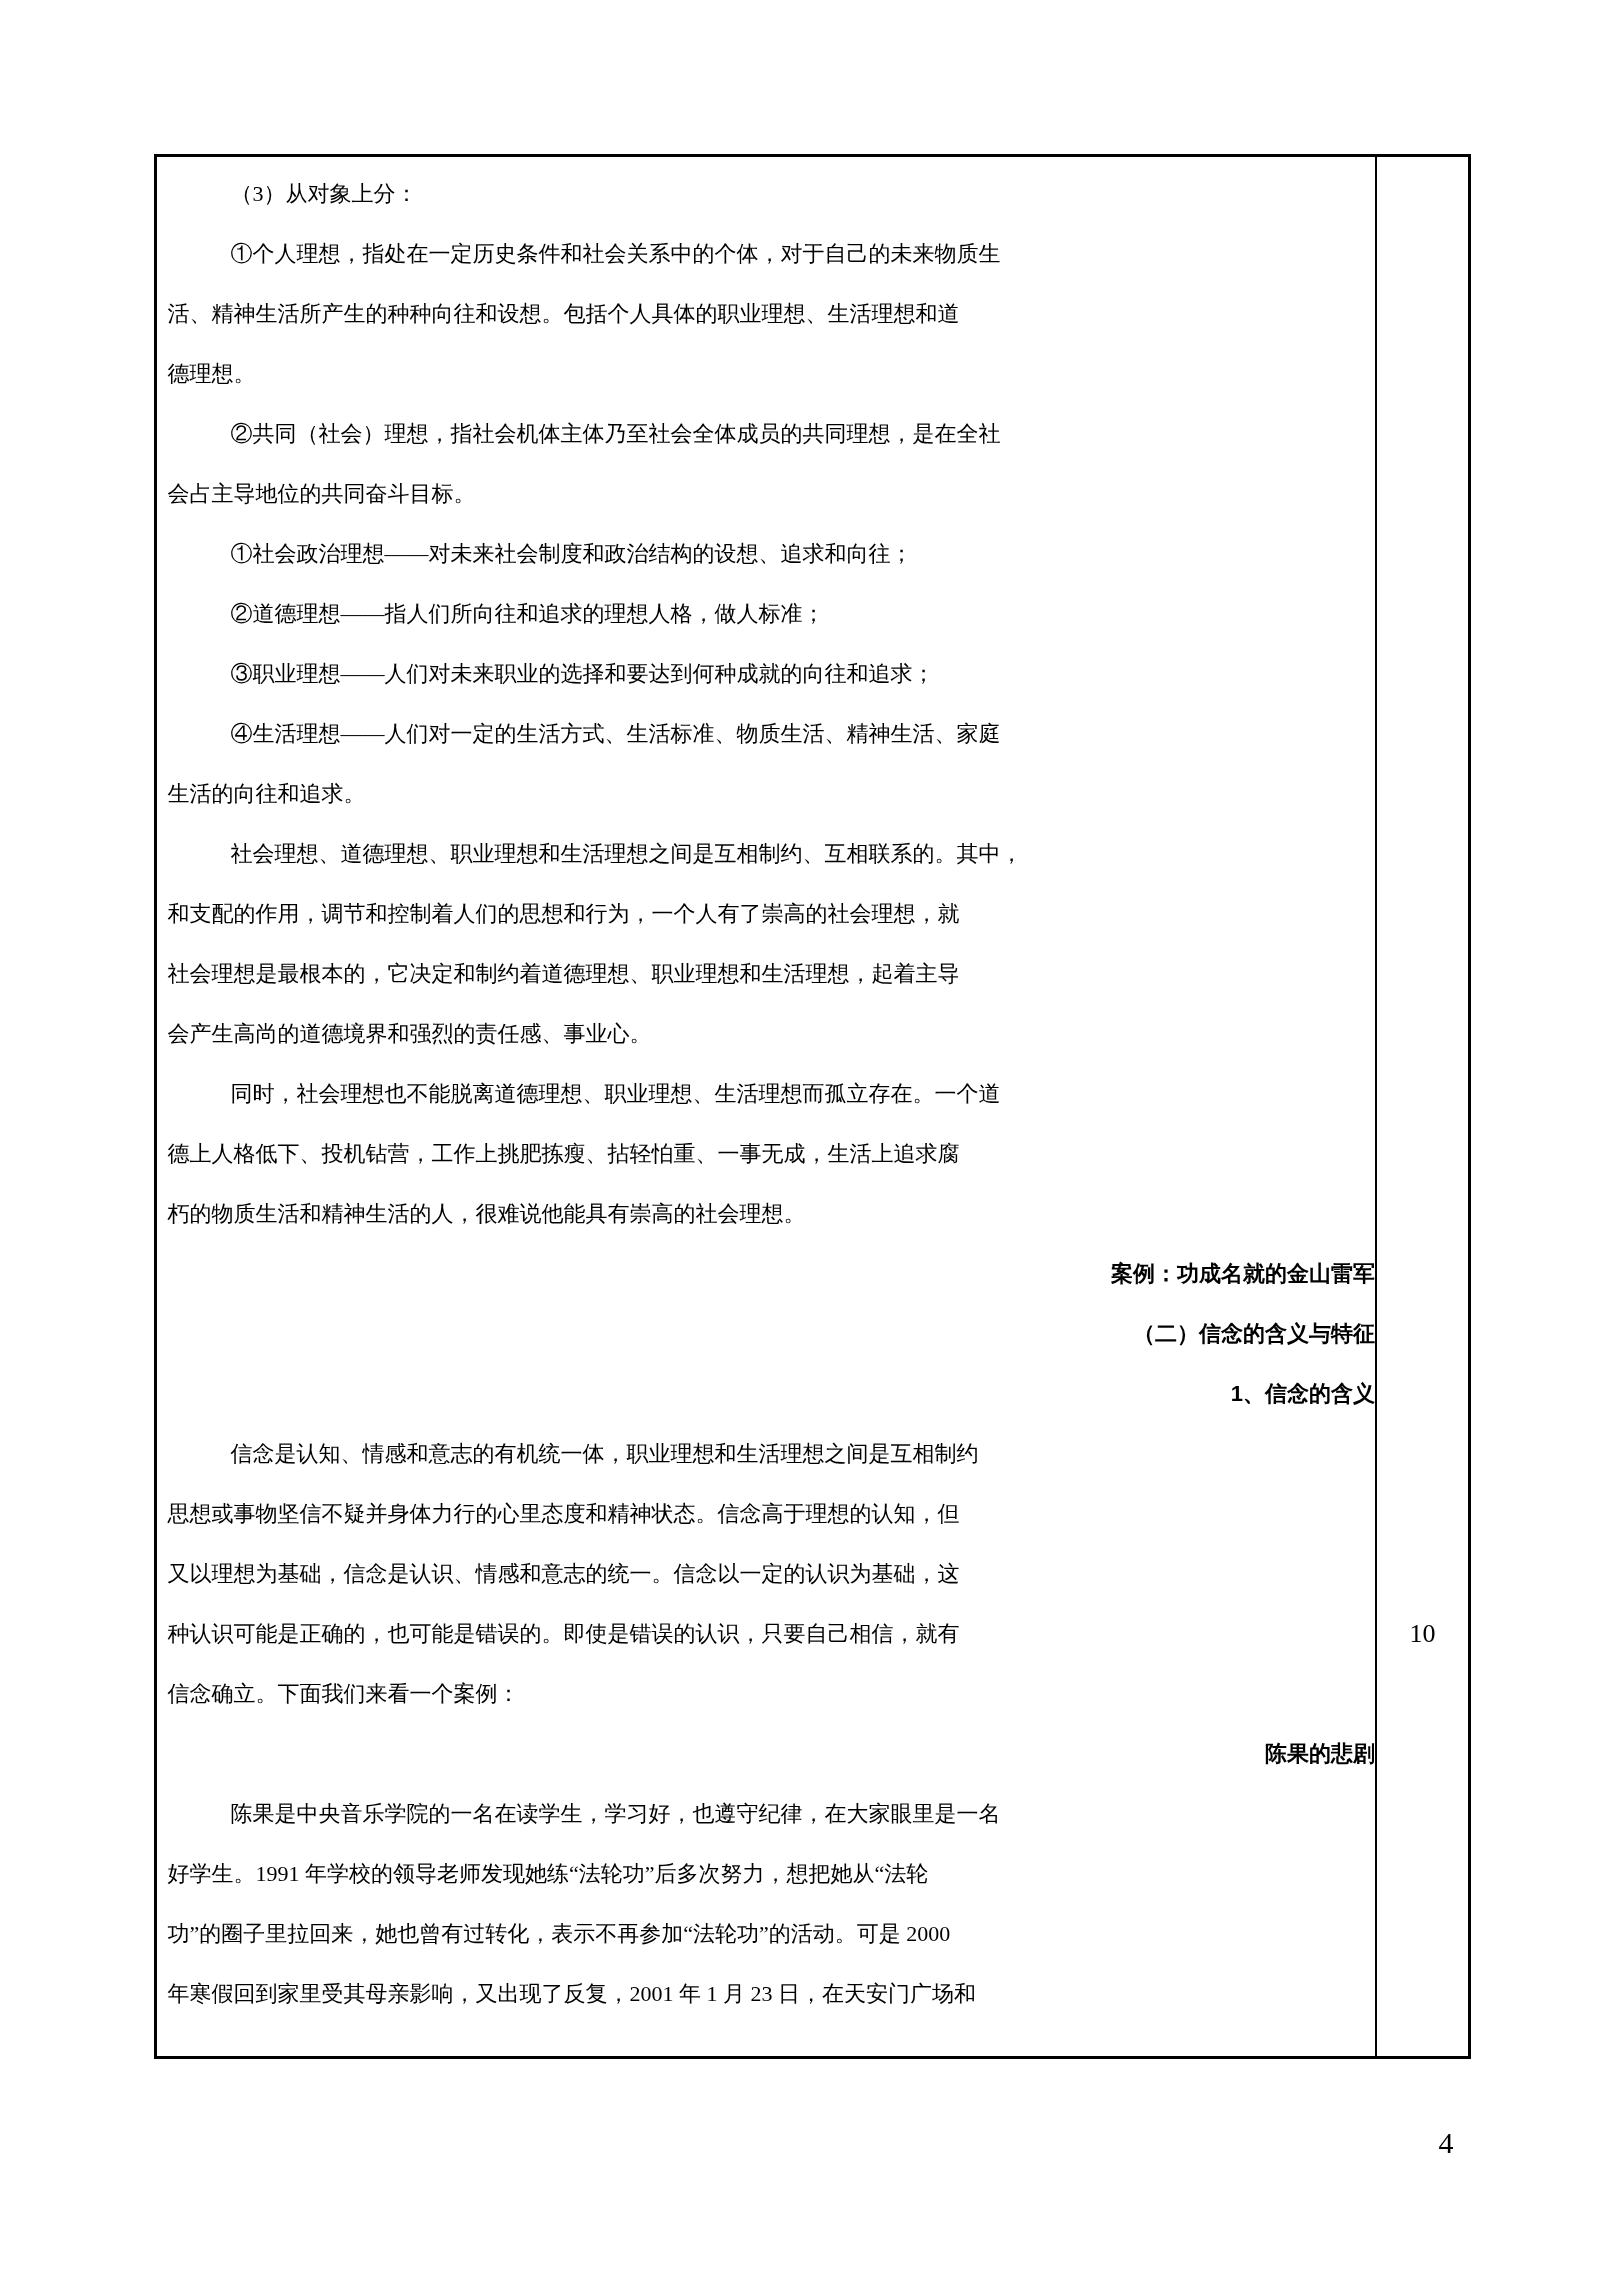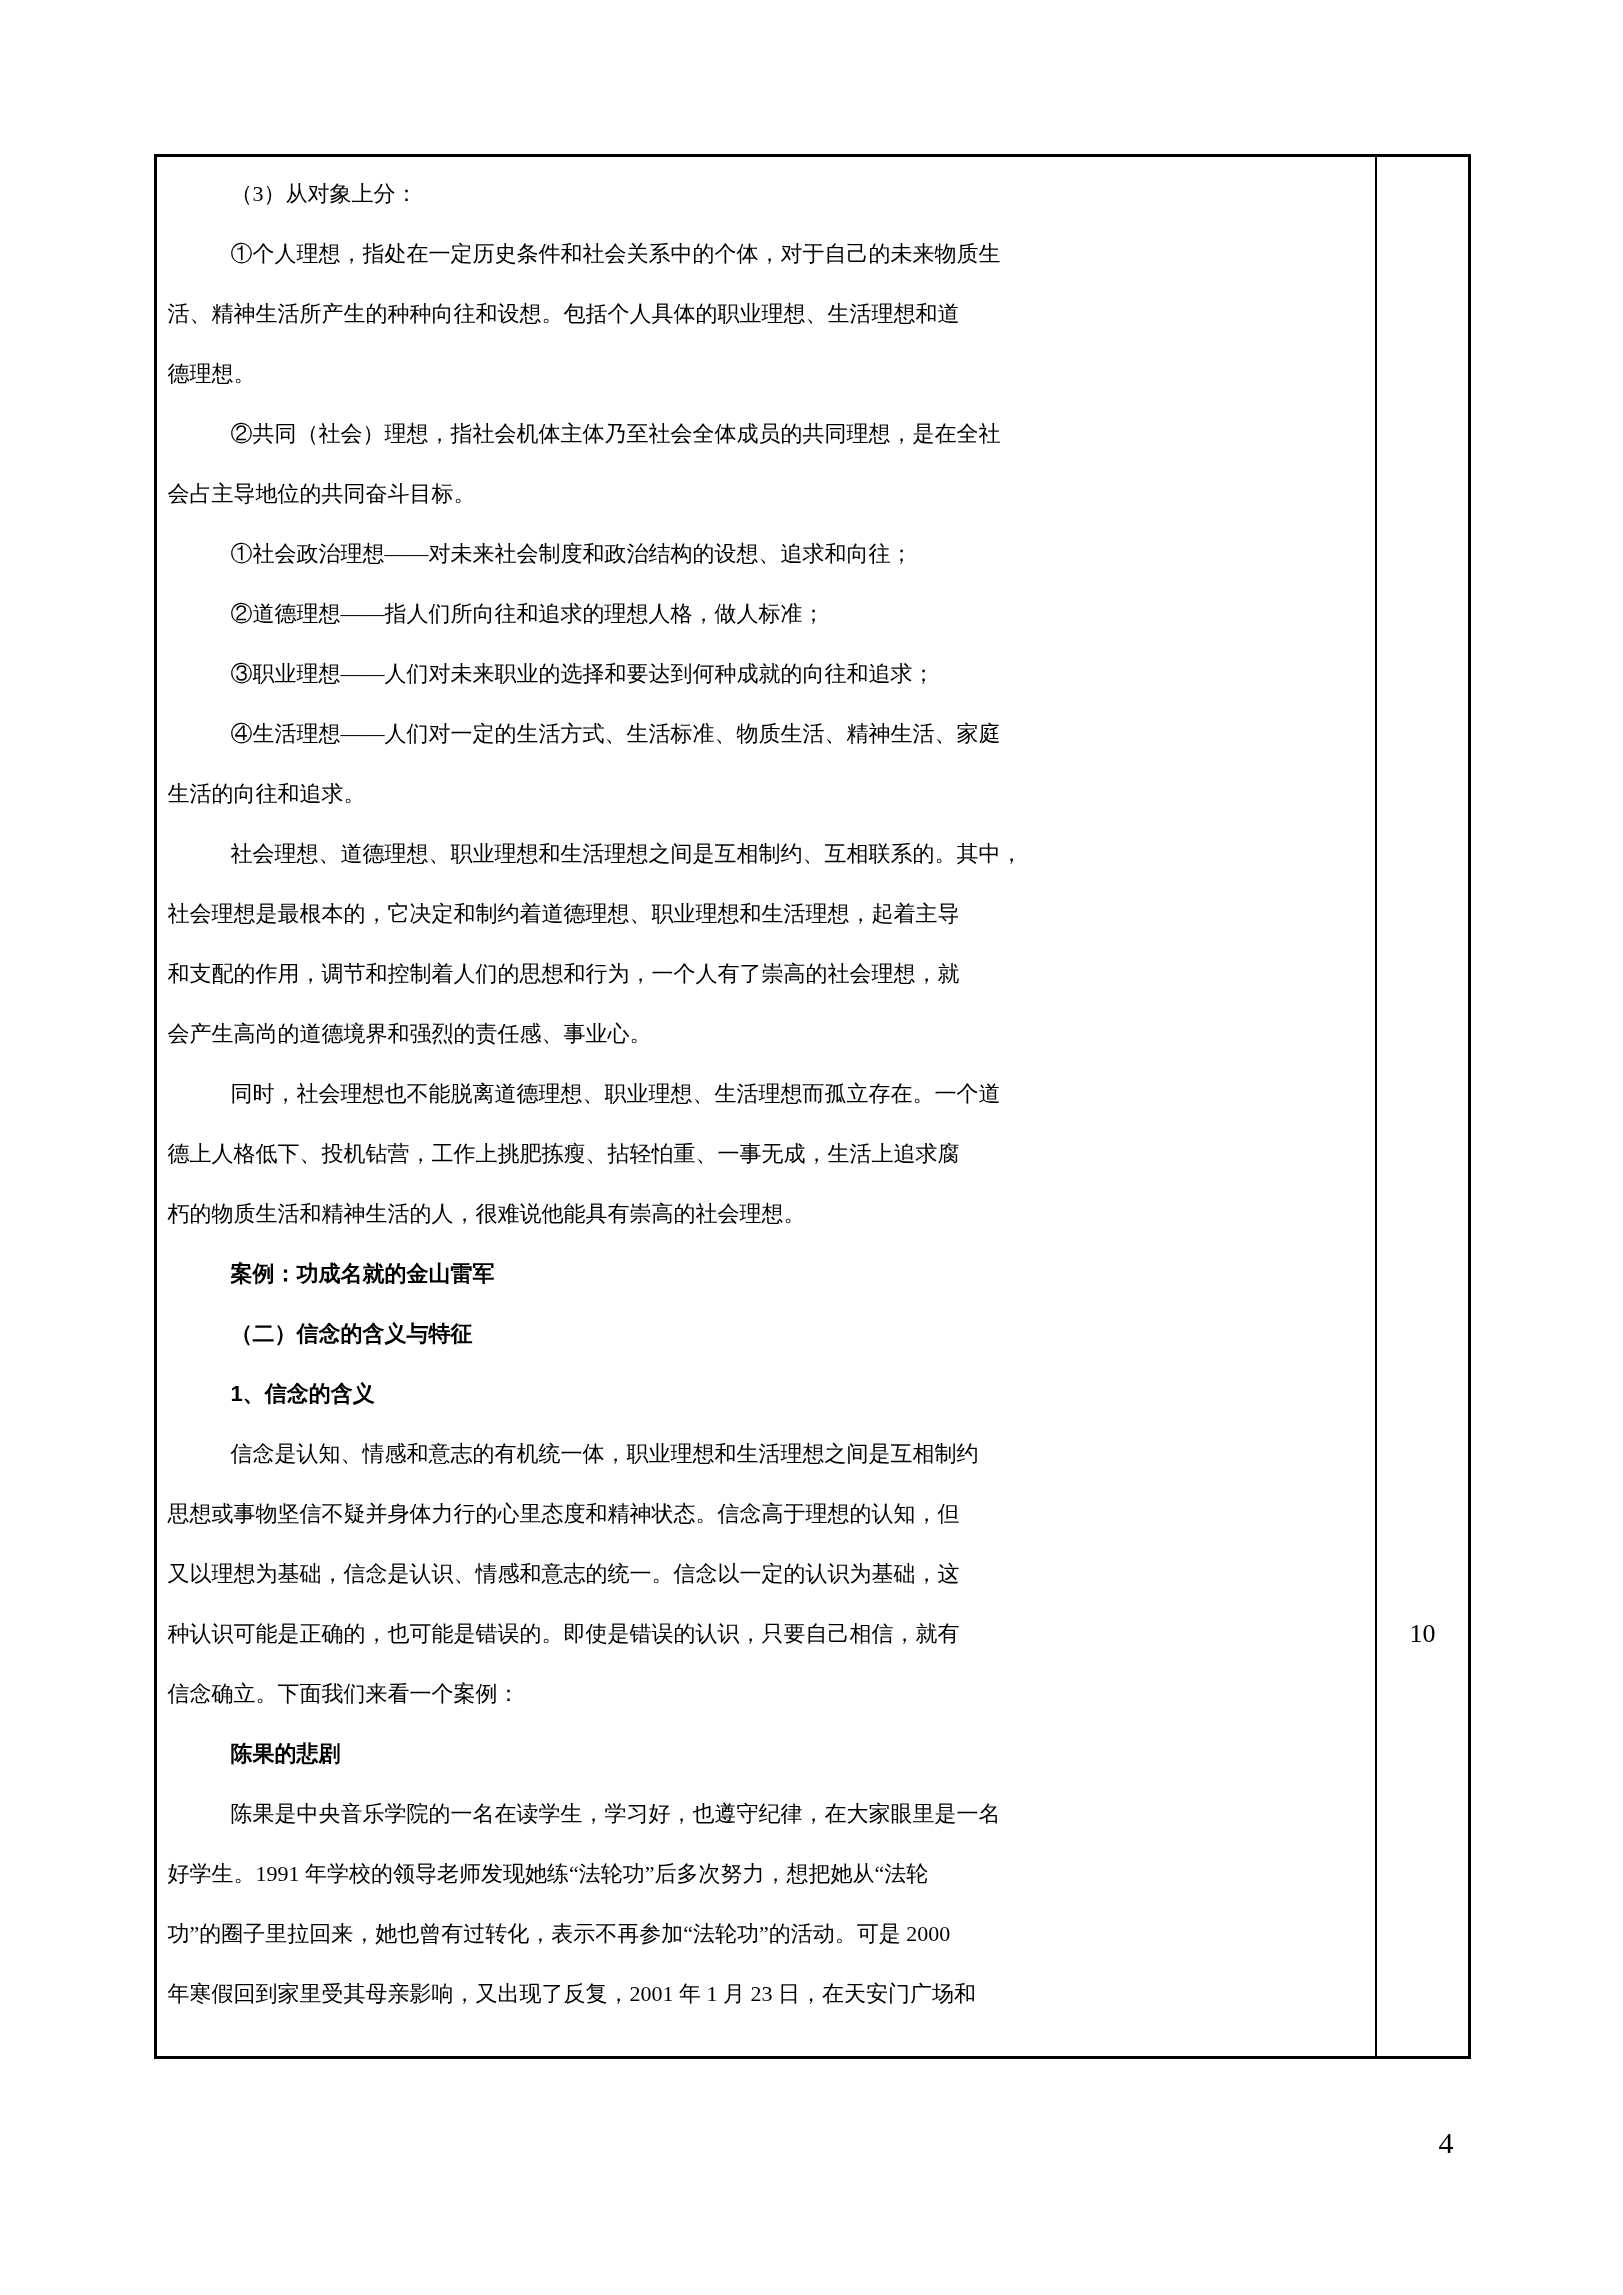--- a/index.html
+++ b/index.html
@@ -34,20 +34,21 @@
     overflow: hidden;
     font-size: 22px;
     line-height: 60px;
     white-space: nowrap;
   }
   .para { margin: 0; }
   .para .line:first-child { text-indent: 63px; }
   .para.bold {
     font-weight: 700;
     font-family: "Liberation Sans", "DejaVu Sans", sans-serif;
+    text-align: right;
   }
   .line { height: 60px; }
   .side-cell {
     flex: 1;
     position: relative;
   }
   .time-value {
     position: absolute;
     top: 1447px;
     left: 0;
@@ -92,22 +93,22 @@
         </div>
         <div class="para">
           <div class="line">③职业理想——人们对未来职业的选择和要达到何种成就的向往和追求；</div>
         </div>
         <div class="para">
           <div class="line">④生活理想——人们对一定的生活方式、生活标准、物质生活、精神生活、家庭</div>
           <div class="line">生活的向往和追求。</div>
         </div>
         <div class="para">
           <div class="line">社会理想、道德理想、职业理想和生活理想之间是互相制约、互相联系的。其中，</div>
+          <div class="line">和支配的作用，调节和控制着人们的思想和行为，一个人有了崇高的社会理想，就</div>
           <div class="line">社会理想是最根本的，它决定和制约着道德理想、职业理想和生活理想，起着主导</div>
-          <div class="line">和支配的作用，调节和控制着人们的思想和行为，一个人有了崇高的社会理想，就</div>
           <div class="line">会产生高尚的道德境界和强烈的责任感、事业心。</div>
         </div>
         <div class="para">
           <div class="line">同时，社会理想也不能脱离道德理想、职业理想、生活理想而孤立存在。一个道</div>
           <div class="line">德上人格低下、投机钻营，工作上挑肥拣瘦、拈轻怕重、一事无成，生活上追求腐</div>
           <div class="line">朽的物质生活和精神生活的人，很难说他能具有崇高的社会理想。</div>
         </div>
         <div class="para bold">
           <div class="line">案例：功成名就的金山雷军</div>
         </div>

